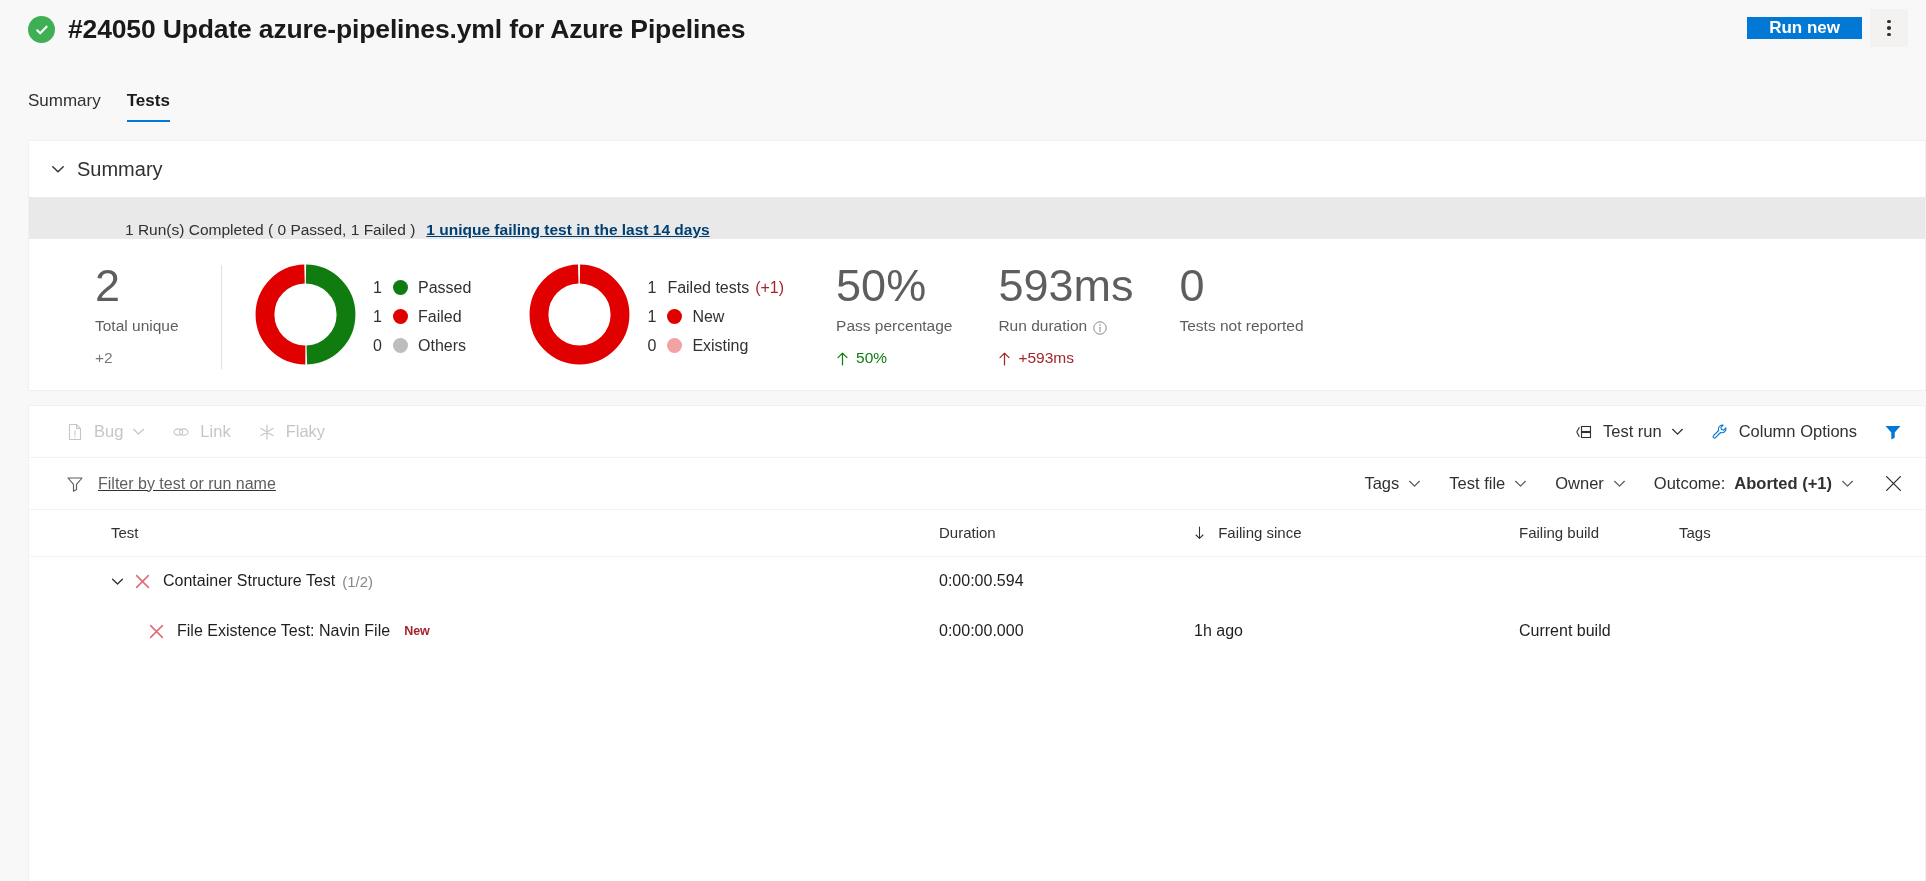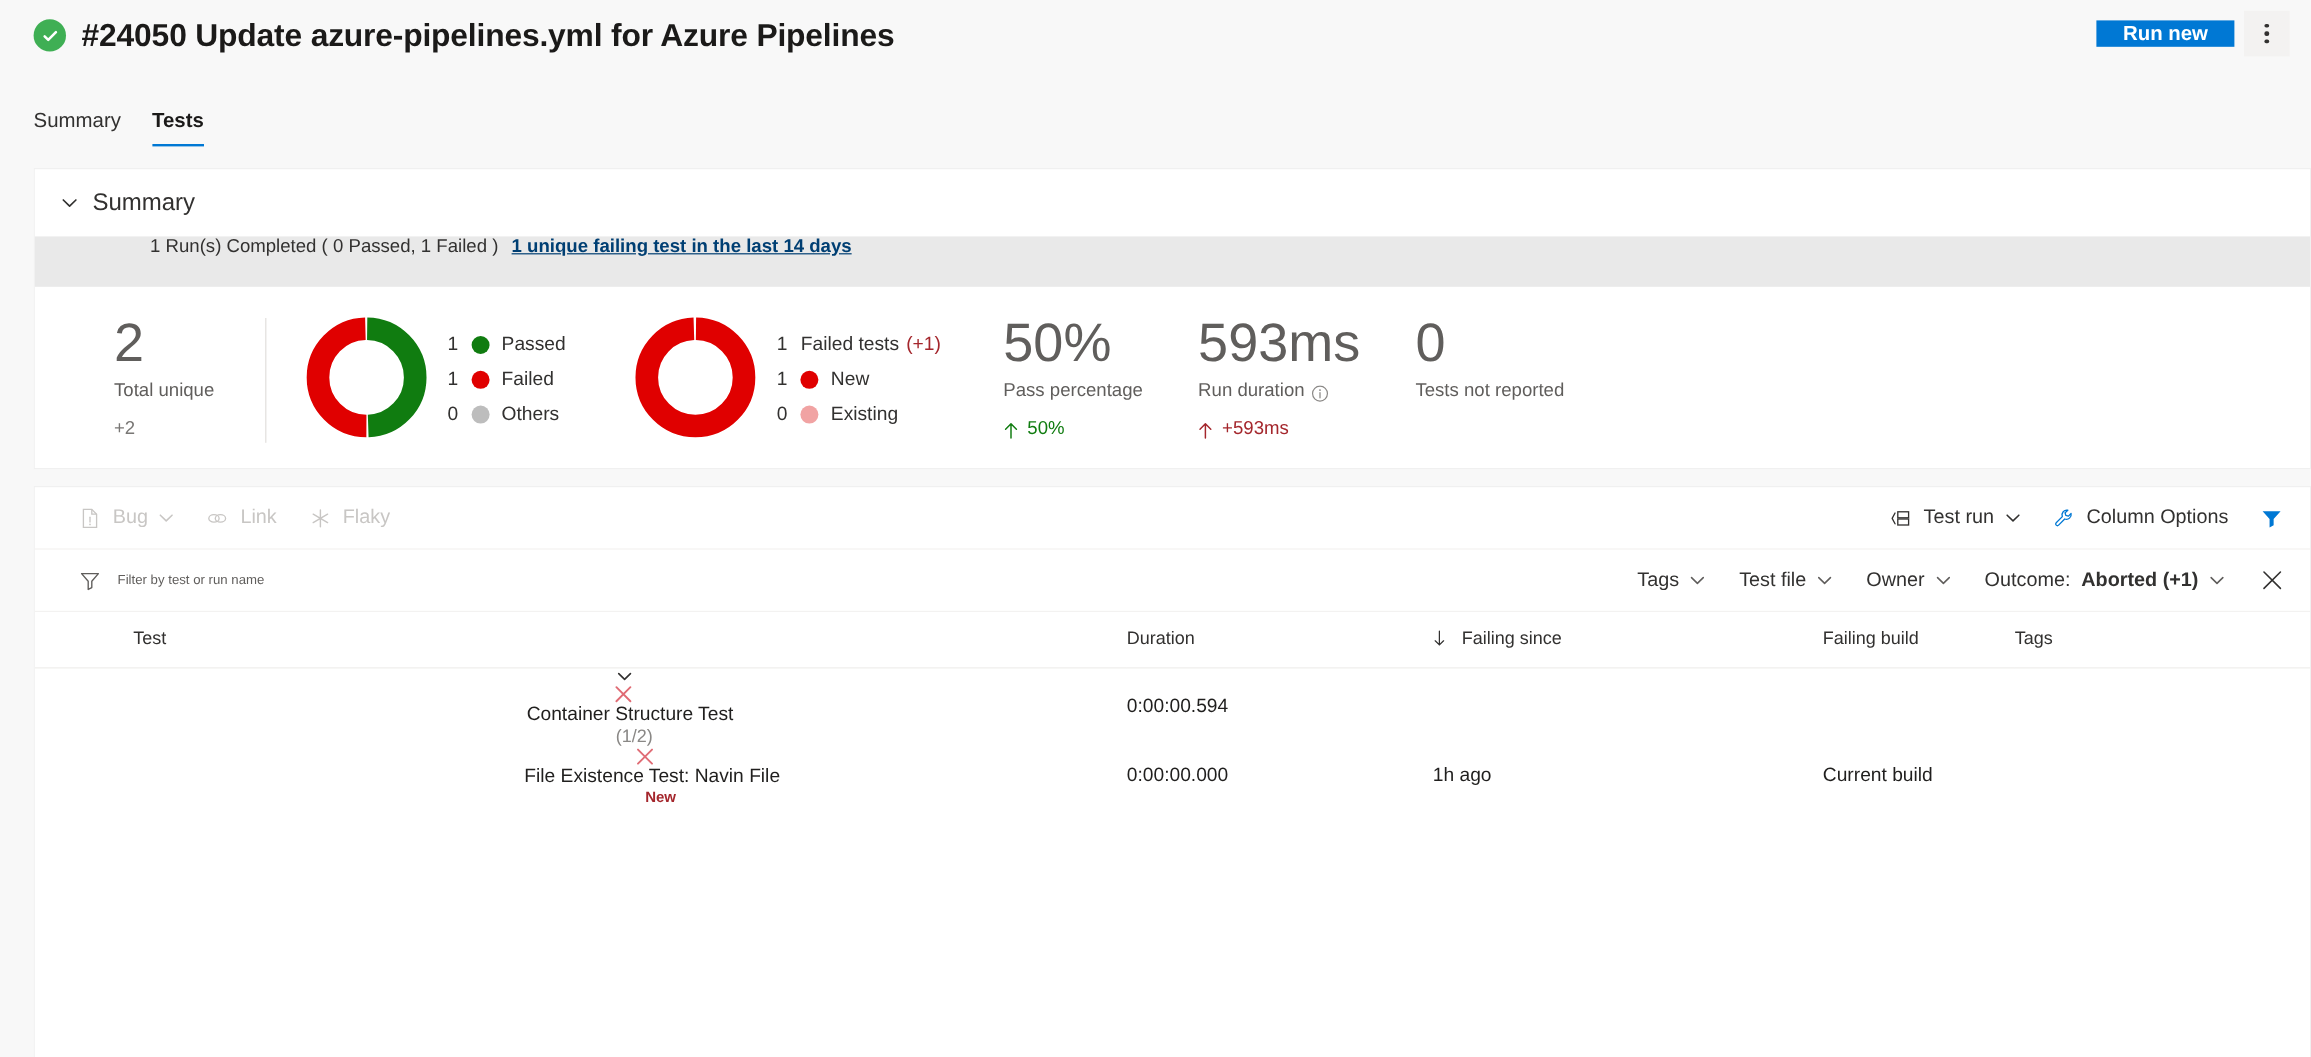--- a/index.html
+++ b/index.html
@@ -105,21 +105,21 @@
     height: 56px;
     padding: 0 22px;
     cursor: pointer;
   }
   .chev { width: 14px; height: 14px; display: block; }
   .summary-head-label { font-size: 20px; color: #323130; }
 
   .runs-bar {
     background: #e9e9e9;
     height: 42px;
-    display: flex; align-items: flex-start;
+    display: flex; align-items: flex-end;
     padding-left: 96px;
     font-size: 15.5px;
     color: #323130;
   }
   .runs-link {
     margin-left: 11px;
     color: #003f73;
     text-decoration: underline;
     font-weight: 600;
     cursor: pointer;
@@ -212,25 +212,26 @@
     padding: 0 22px 0 36px;
     border-bottom: 1px solid #f3f2f1;
   }
   .filter-input {
     display: flex; align-items: center; gap: 11px;
     font-size: 16.5px; color: #605e5c;
     cursor: text;
   }
   .filter-input input {
     border: none; outline: none;
-    font-size: 11px;
+    font-size: 16px;
     font-family: "Liberation Sans", sans-serif;
     color: #323130;
     width: 320px;
     background: transparent;
+    text-decoration: underline;
   }
   .filter-input input::placeholder { color: #605e5c; }
   .filter-right { margin-left: auto; display: flex; align-items: center; gap: 0; }
   .pill {
     display: flex; align-items: center; gap: 9px;
     font-size: 16.5px;
     color: #323130;
     margin-left: 28px;
     cursor: pointer;
     white-space: nowrap;
@@ -258,21 +259,21 @@
     vertical-align: middle;
   }
   .col-test { width: 910px; padding-left: 82px !important; }
   .col-dur  { width: 255px; }
   .col-since{ width: 325px; }
   .col-build{ width: 160px; }
   .col-tags { width: auto; }
   .sort-arrow { width: 11px; height: 14px; display: inline-block; vertical-align: -2px; margin-right: 9px; }
 
   .row-parent td.col-test { padding-left: 82px !important; }
-  .cell-flex { display: flex; align-items: center; flex-direction: column; }
+  .cell-flex { display: flex; align-items: center; }
   .row-chev { width: 13px; height: 13px; margin-right: 10px; display: block; flex: 0 0 auto; cursor: pointer; }
   .x-icon { width: 17px; height: 17px; margin-right: 12px; display: block; flex: 0 0 auto; }
   .test-name { color: #201f1e; }
   .test-frac { color: #8a8886; margin-left: 7px; font-size: 15px; }
   .badge-new {
     color: #a4262c;
     font-size: 12.5px;
     font-weight: 700;
     margin-left: 14px;
   }

